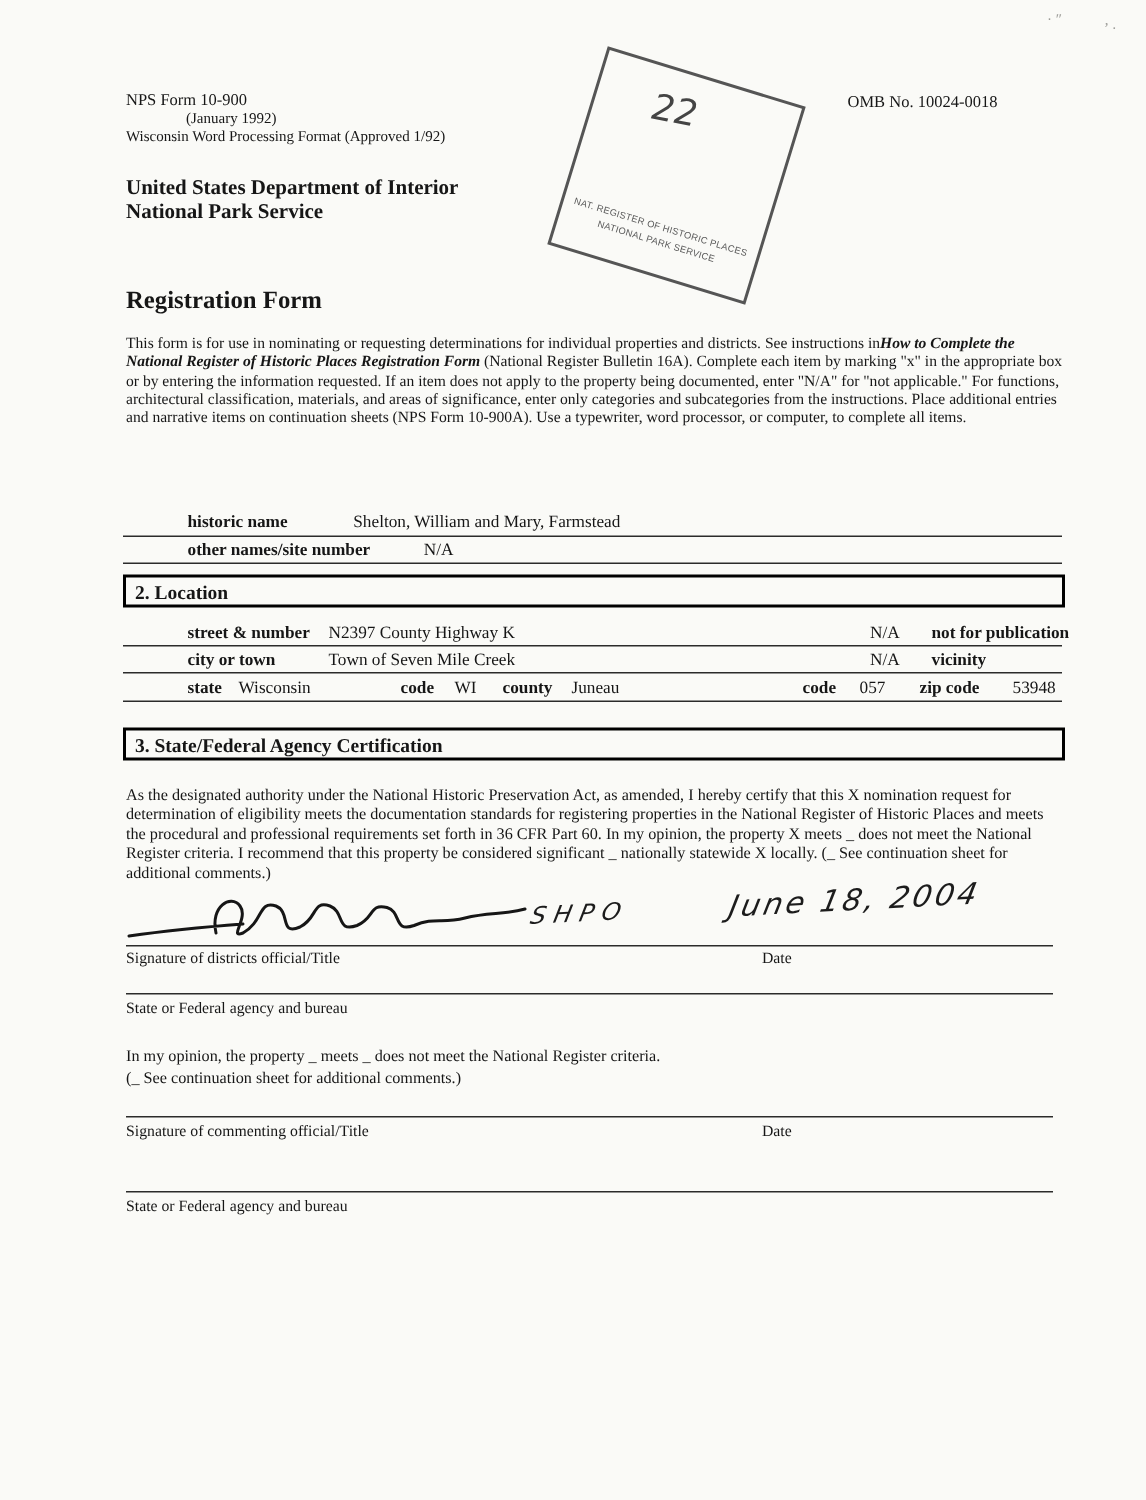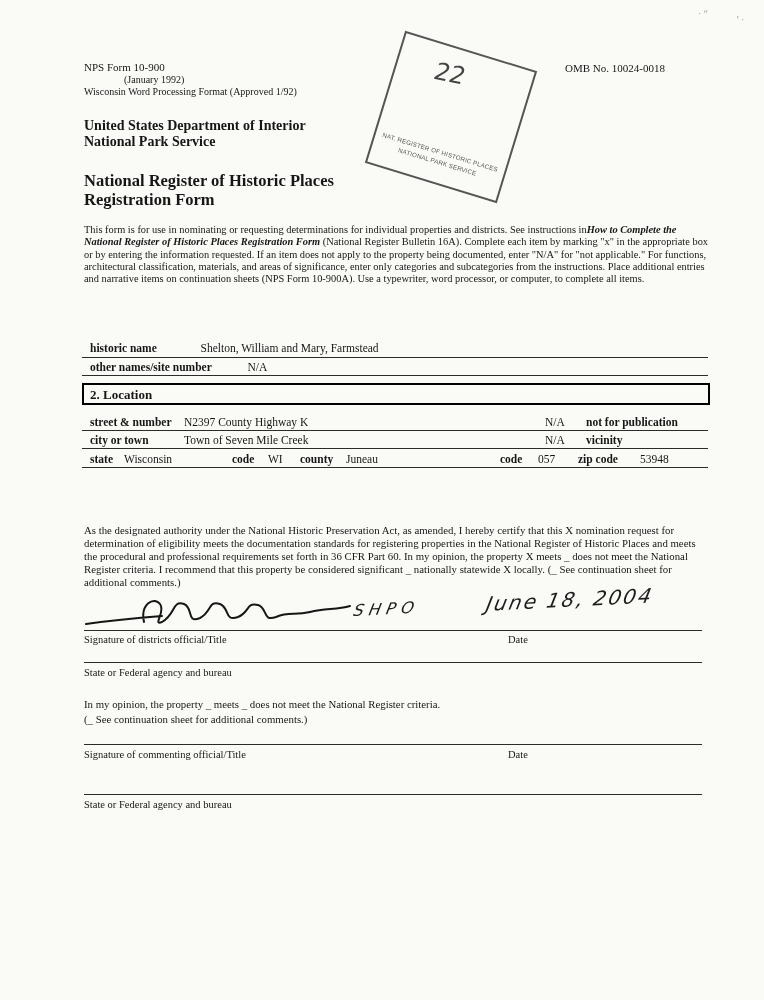--- a/index.html
+++ b/index.html
@@ -5,21 +5,21 @@
   html,body{margin:0;padding:0;background:#e8e8e6;}
   .page{
     position:relative;width:764px;height:1000px;margin:0 auto;
     background:#fafaf7;color:#161616;overflow:hidden;
     font-family:"Liberation Serif", serif;
   }
   .abs{position:absolute;}
   .b{font-weight:700;}
   .i{font-style:italic;}
   .small{font-size:10px;line-height:12px;}
-  .f11{font-size:11.5px;line-height:14px;}
+  .f11{font-size:11.5px;line-height:14px;margin-left:35px;}
   .cap{font-size:10.5px;line-height:12px;}
   .intro{font-size:10.4px;line-height:12.3px;}
   .cert{font-size:10.8px;line-height:13px;}
   .secbox{
     border:2px solid #000;box-sizing:border-box;
     font-weight:700;font-size:13px;line-height:17px;
     padding:1px 0 0 6px;width:628px;height:22px;background:transparent;
   }
   .rule{height:0;border-top:1.3px solid #2b2b2b;width:618px;}
   .rule-w{width:626px;}
@@ -54,21 +54,20 @@
 
   <div class="abs stamp" style="left:382px;top:48px;">
     <div class="abs stamp-num" style="left:38px;top:12px;">22</div>
     <div class="abs stamp-small" style="left:4px;top:100px;width:126px;">NAT. REGISTER OF HISTORIC PLACES</div>
     <div class="abs stamp-small" style="left:4px;top:110px;width:126px;">NATIONAL PARK SERVICE</div>
   </div>
 
   <div class="abs b" style="left:84px;top:118px;font-size:14px;line-height:16px;">United States Department of Interior</div>
   <div class="abs b" style="left:84px;top:134px;font-size:14px;line-height:16px;">National Park Service</div>
 
-  <div class="abs b" style="left:84px;top:171px;font-size:16.5px;line-height:19px;">National Register of Historic Places</div>
   <div class="abs b" style="left:84px;top:190px;font-size:16.5px;line-height:19px;">Registration Form</div>
 
   <div class="abs intro" style="left:84px;top:224px;width:628px;"><span>This form is for use in nominating or requesting determinations for individual properties and districts.  See instructions in</span><span class="i b" style="font-weight:600;">How to Complete the National Register of Historic Places Registration Form</span><span> (National Register Bulletin 16A).  Complete each item by marking "x" in the appropriate box or by entering the information requested.  If an item does not apply to the property being documented, enter "N/A" for "not applicable."  For functions, architectural classification, materials, and areas of significance, enter only categories and subcategories from the instructions.  Place additional entries and narrative items on continuation sheets (NPS Form 10-900A).  Use a typewriter, word processor, or computer, to complete all items.</span></div>
 
 
   <div class="abs f11" style="left:90px;top:341px;">
     <span class="b">historic name</span>
     <span style="display:inline-block;width:38px;"></span>
     <span>Shelton, William and Mary, Farmstead</span>
   </div>
@@ -100,20 +99,21 @@
   <div class="abs f11 b" style="left:232px;top:452px;">code</div>
   <div class="abs f11" style="left:268px;top:452px;">WI</div>
   <div class="abs f11 b" style="left:300px;top:452px;">county</div>
   <div class="abs f11" style="left:346px;top:452px;">Juneau</div>
   <div class="abs f11 b" style="left:500px;top:452px;">code</div>
   <div class="abs f11" style="left:538px;top:452px;">057</div>
   <div class="abs f11 b" style="left:578px;top:452px;">zip code</div>
   <div class="abs f11" style="left:640px;top:452px;">53948</div>
   <div class="abs rule rule-w" style="left:82px;top:467px;"></div>
 
+  <div class="abs secbox" style="left:82px;top:485px;"><span>3. State/Federal Agency Certification</span></div>
 
   <div class="abs cert" style="left:84px;top:524px;width:624px;">As the designated authority under the National Historic Preservation Act, as amended, I hereby certify that this X nomination request for determination of eligibility meets the documentation standards for registering properties in the National Register of Historic Places and meets the procedural and professional requirements set forth in 36 CFR Part 60. In my opinion, the property X meets _ does not meet the National Register criteria. I recommend that this property be considered significant _ nationally statewide X locally. (_ See continuation sheet for additional comments.)</div>
 
   <svg class="abs" style="left:84px;top:592px;" width="270" height="42" viewBox="0 0 270 42">
     <path d="M2 32 C30 28 52 26 78 24 M60 30 C56 12 70 4 76 12 C82 20 68 34 78 30 C92 22 88 8 100 12 C110 16 102 32 116 26 C128 20 124 8 136 12 C146 16 140 30 154 25 C166 20 162 10 174 13 C184 16 178 30 192 25 C206 19 210 24 226 20 C242 16 252 18 266 14" stroke="#161616" stroke-width="2" fill="none" stroke-linecap="round"></path>
   </svg>
 
   <div class="abs hand" style="left:352px;top:601px;font-size:16px;letter-spacing:5px;">SHPO</div>
   <div class="abs hand" style="left:484px;top:592px;font-size:20px;letter-spacing:2px;">June 18, 2004</div>
 

